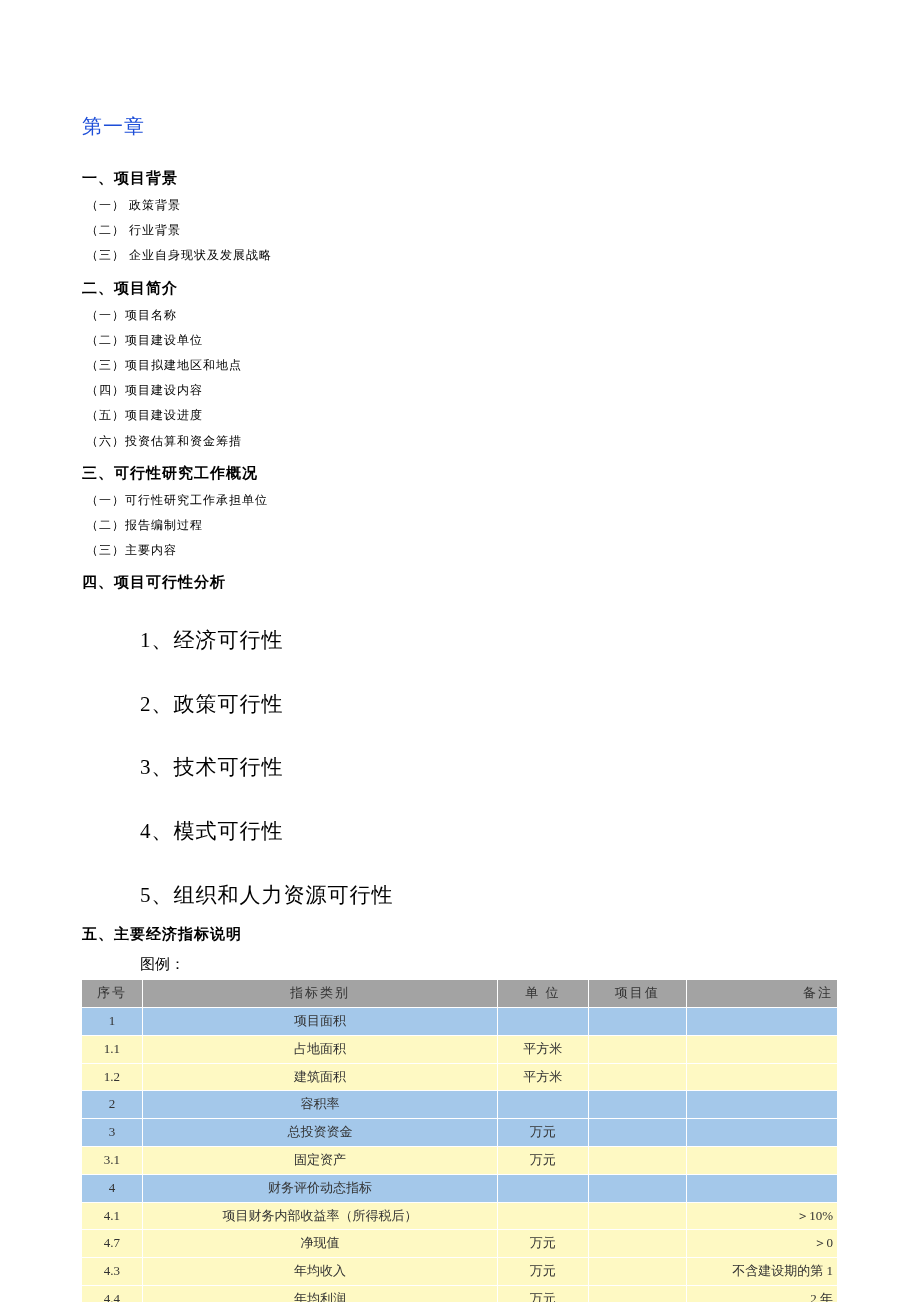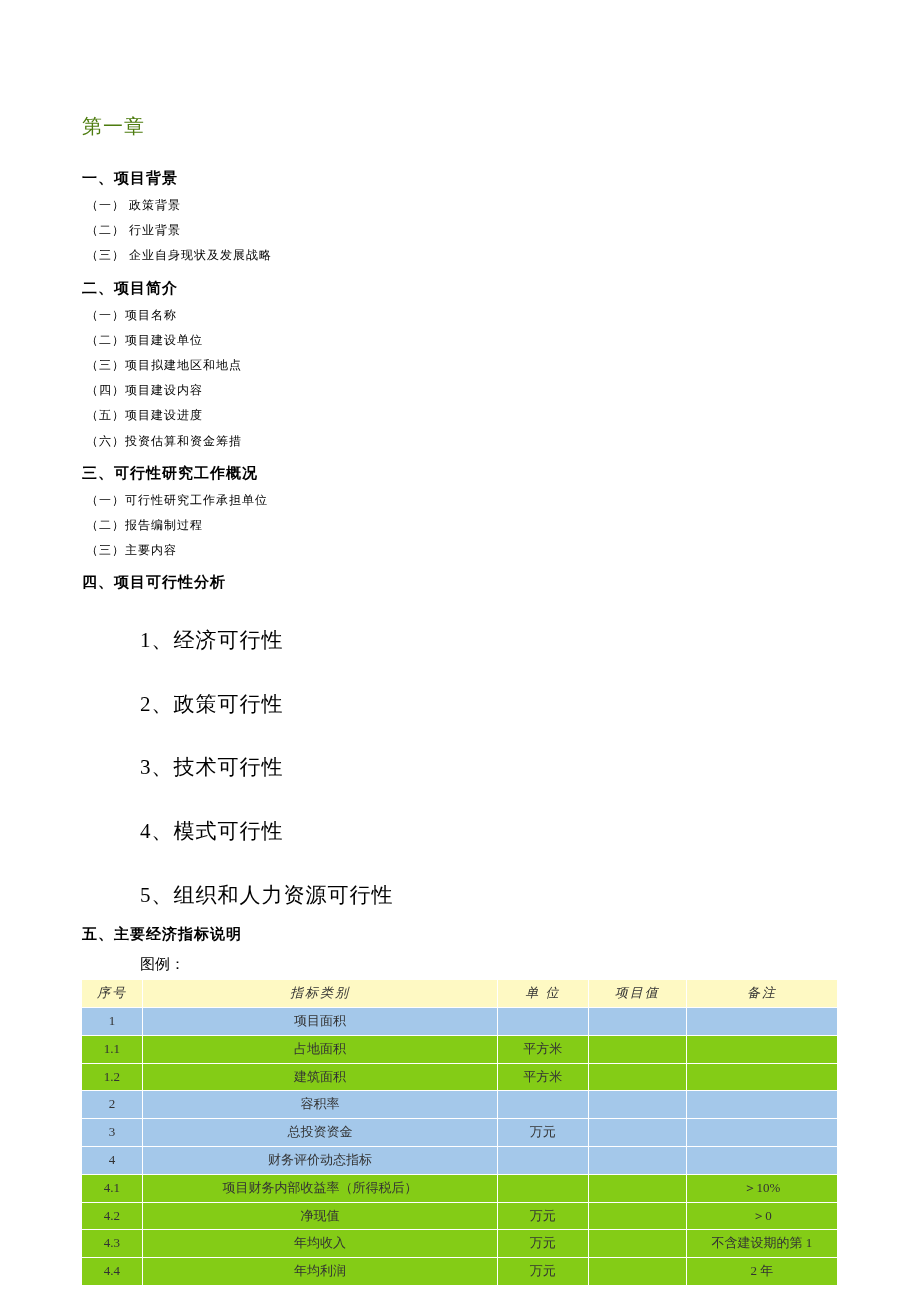--- a/index.html
+++ b/index.html
@@ -10,21 +10,21 @@
     body {
       font-family: "SimSun", "宋体", serif;
       font-size: 15px;
       background: #ffffff;
       width: 920px;
       padding: 110px 82px 120px 82px;
       color: #000000;
       line-height: 1.6;
     }
     .chapter-title {
-      color: #4d7c0f;
+      color: #1d4ed8;
       font-size: 20px;
       font-weight: normal;
       margin-bottom: 24px;
       letter-spacing: 1px;
     }
     .section-title {
       font-weight: bold;
       font-size: 15px;
       margin-top: 10px;
       margin-bottom: 6px;
@@ -49,45 +49,44 @@
       margin-bottom: 4px;
       margin-top: 4px;
     }
     table {
       width: 100%;
       border-collapse: collapse;
       font-size: 13px;
       font-family: "SimSun", "宋体", serif;
     }
     thead tr {
+      background: #a3a3a3;
+    }
+    tbody tr {
       background: #fef9c3;
-      font-style: italic;
-    }
-    tbody tr {
-      background: #84cc16;
     }
     tbody tr.dark {
       background: #a4c8ea;
     }
     th, td {
       text-align: center;
       padding: 3px 4px;
       border-bottom: 1px solid #ffffff;
       border-right: 1px solid #ffffff;
       color: #333333;
       font-weight: normal;
     }
     th {
       letter-spacing: 2px;
     }
     th:nth-child(1), td:nth-child(1) { width: 8%; }
     th:nth-child(2), td:nth-child(2) { width: 47%; }
     th:nth-child(3), td:nth-child(3) { width: 12%; }
     th:nth-child(4), td:nth-child(4) { width: 13%; }
-    th:nth-child(5), td:nth-child(5) { width: 20%; }
+    th:nth-child(5), td:nth-child(5) { width: 20%; text-align: right; }
   </style>
 </head>
 <body>
 
 <div class="chapter-title">第一章</div>
 
 <div class="section-title">一、项目背景</div>
 <div class="sub-item">（一） 政策背景</div>
 <div class="sub-item">（二） 行业背景</div>
 <div class="sub-item">（三） 企业自身现状及发展战略</div>
@@ -154,36 +153,43 @@
         <td></td>
         <td></td>
       </tr>
       <tr class="dark">
         <td>3</td>
         <td>总投资资金</td>
         <td>万元</td>
         <td></td>
         <td></td>
       </tr>
+      <tr>
+        <td>3.1</td>
+        <td>固定资产</td>
+        <td>万元</td>
+        <td></td>
+        <td></td>
+      </tr>
       <tr class="dark">
         <td>4</td>
         <td>财务评价动态指标</td>
         <td></td>
         <td></td>
         <td></td>
       </tr>
       <tr>
         <td>4.1</td>
         <td>项目财务内部收益率（所得税后）</td>
         <td></td>
         <td></td>
         <td>＞10%</td>
       </tr>
       <tr>
-        <td>4.2</td>
+        <td>4.7</td>
         <td>净现值</td>
         <td>万元</td>
         <td></td>
         <td>＞0</td>
       </tr>
       <tr>
         <td>4.3</td>
         <td>年均收入</td>
         <td>万元</td>
         <td></td>

